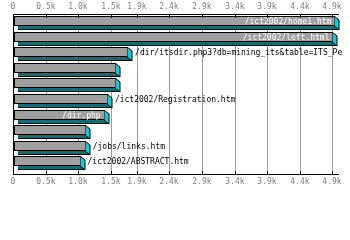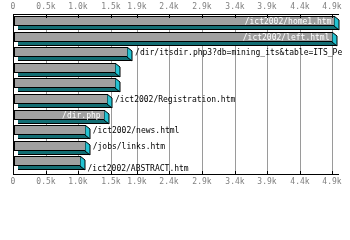--- a/index.html
+++ b/index.html
@@ -270,16 +270,15 @@
           </svg>
         </div>
       </div>
     </div>
 
 <div class="barlabel inside" style="top: 16px; left: 14px; width: 317.436px;">/ict2002/home1.htm</div>
     <div class="barlabel inside" style="top: 31.6px; left: 14px; width: 315.48px;">/ict2002/left.html</div>
     <div class="barlabel" style="top: 47.2px; left: 135.1px;">/dir/itsdir.php3?db=mining_its&amp;table=ITS_Pe</div>
     <div class="barlabel" style="top: 94px; left: 114.888px;">/ict2002/Registration.htm</div>
     <div class="barlabel inside" style="top: 109.6px; left: 14px; width: 86.628px;">/dir.php</div>
-    <div class="barlabel" style="top: 125.2px; left: 92.72px;">/ict2002/news.html</div>
     <div class="barlabel" style="top: 140.8px; left: 92.72px;">/jobs/links.htm</div>
-    <div class="barlabel" style="top: 156.4px; left: 87.504px; margin-top: 7px;">/ict2002/ABSTRACT.htm</div>
+    <div class="barlabel" style="top: 156.4px; left: 87.504px;">/ict2002/ABSTRACT.htm</div>
   </div>
 
 </body></html>

